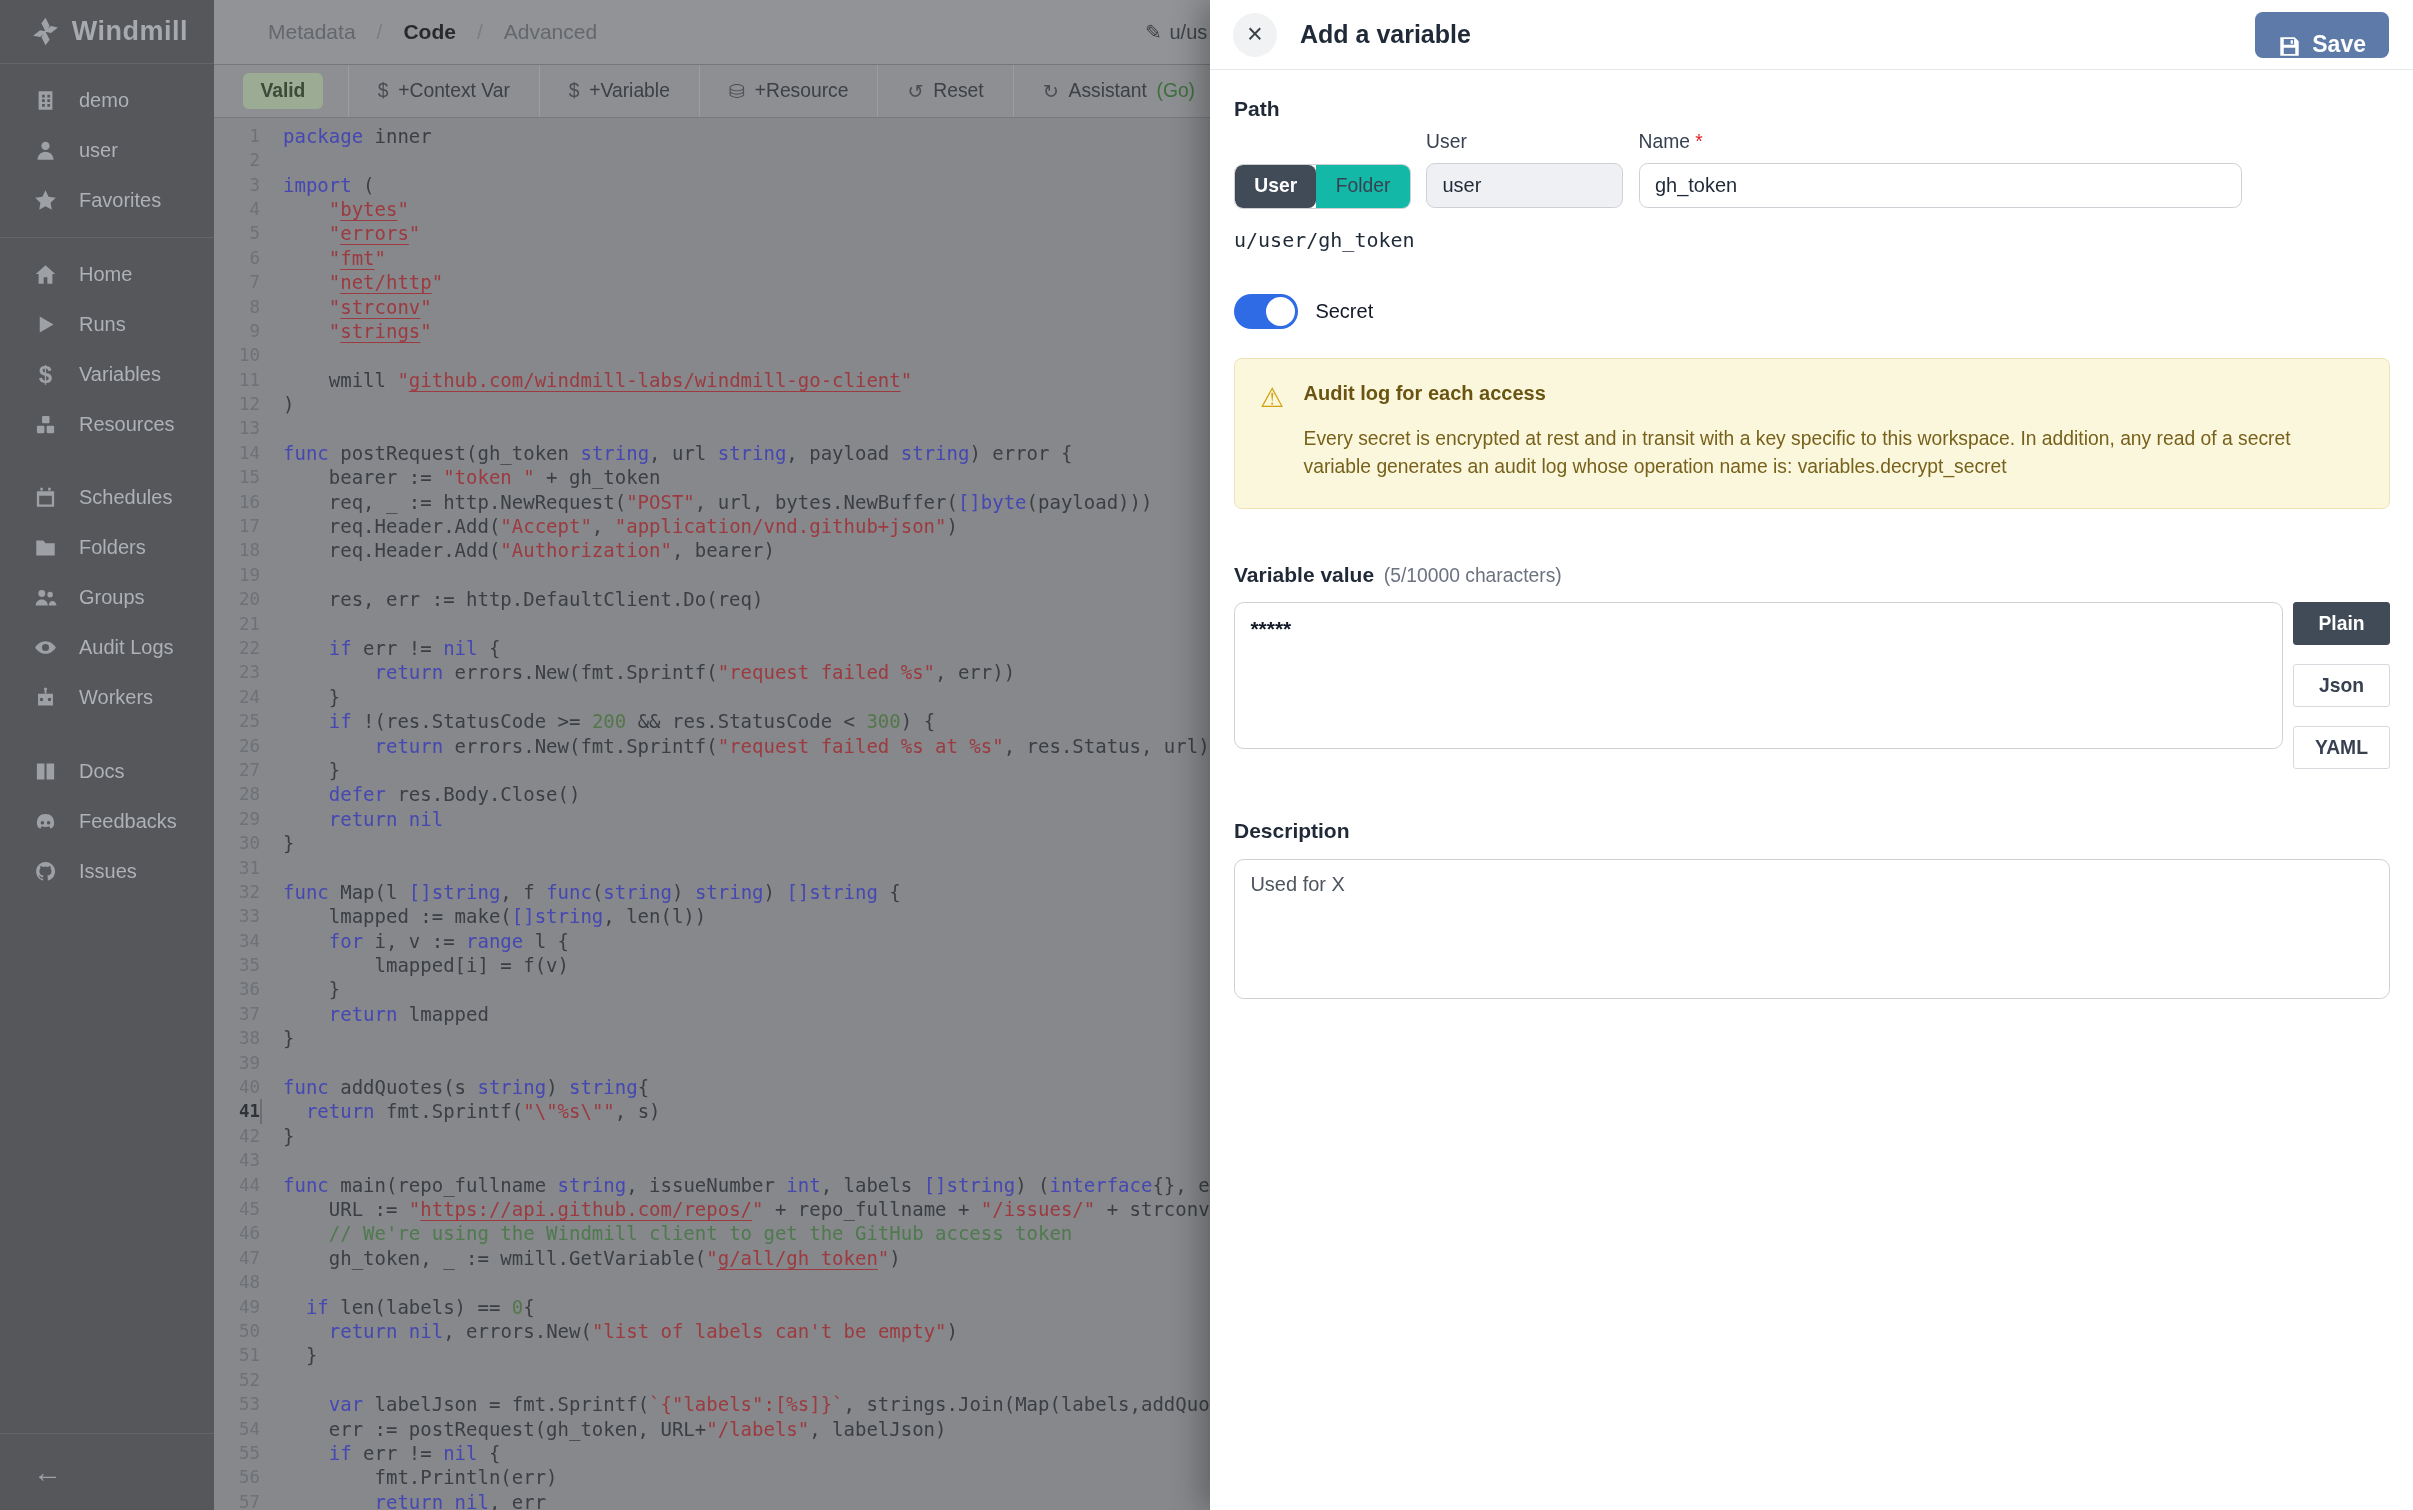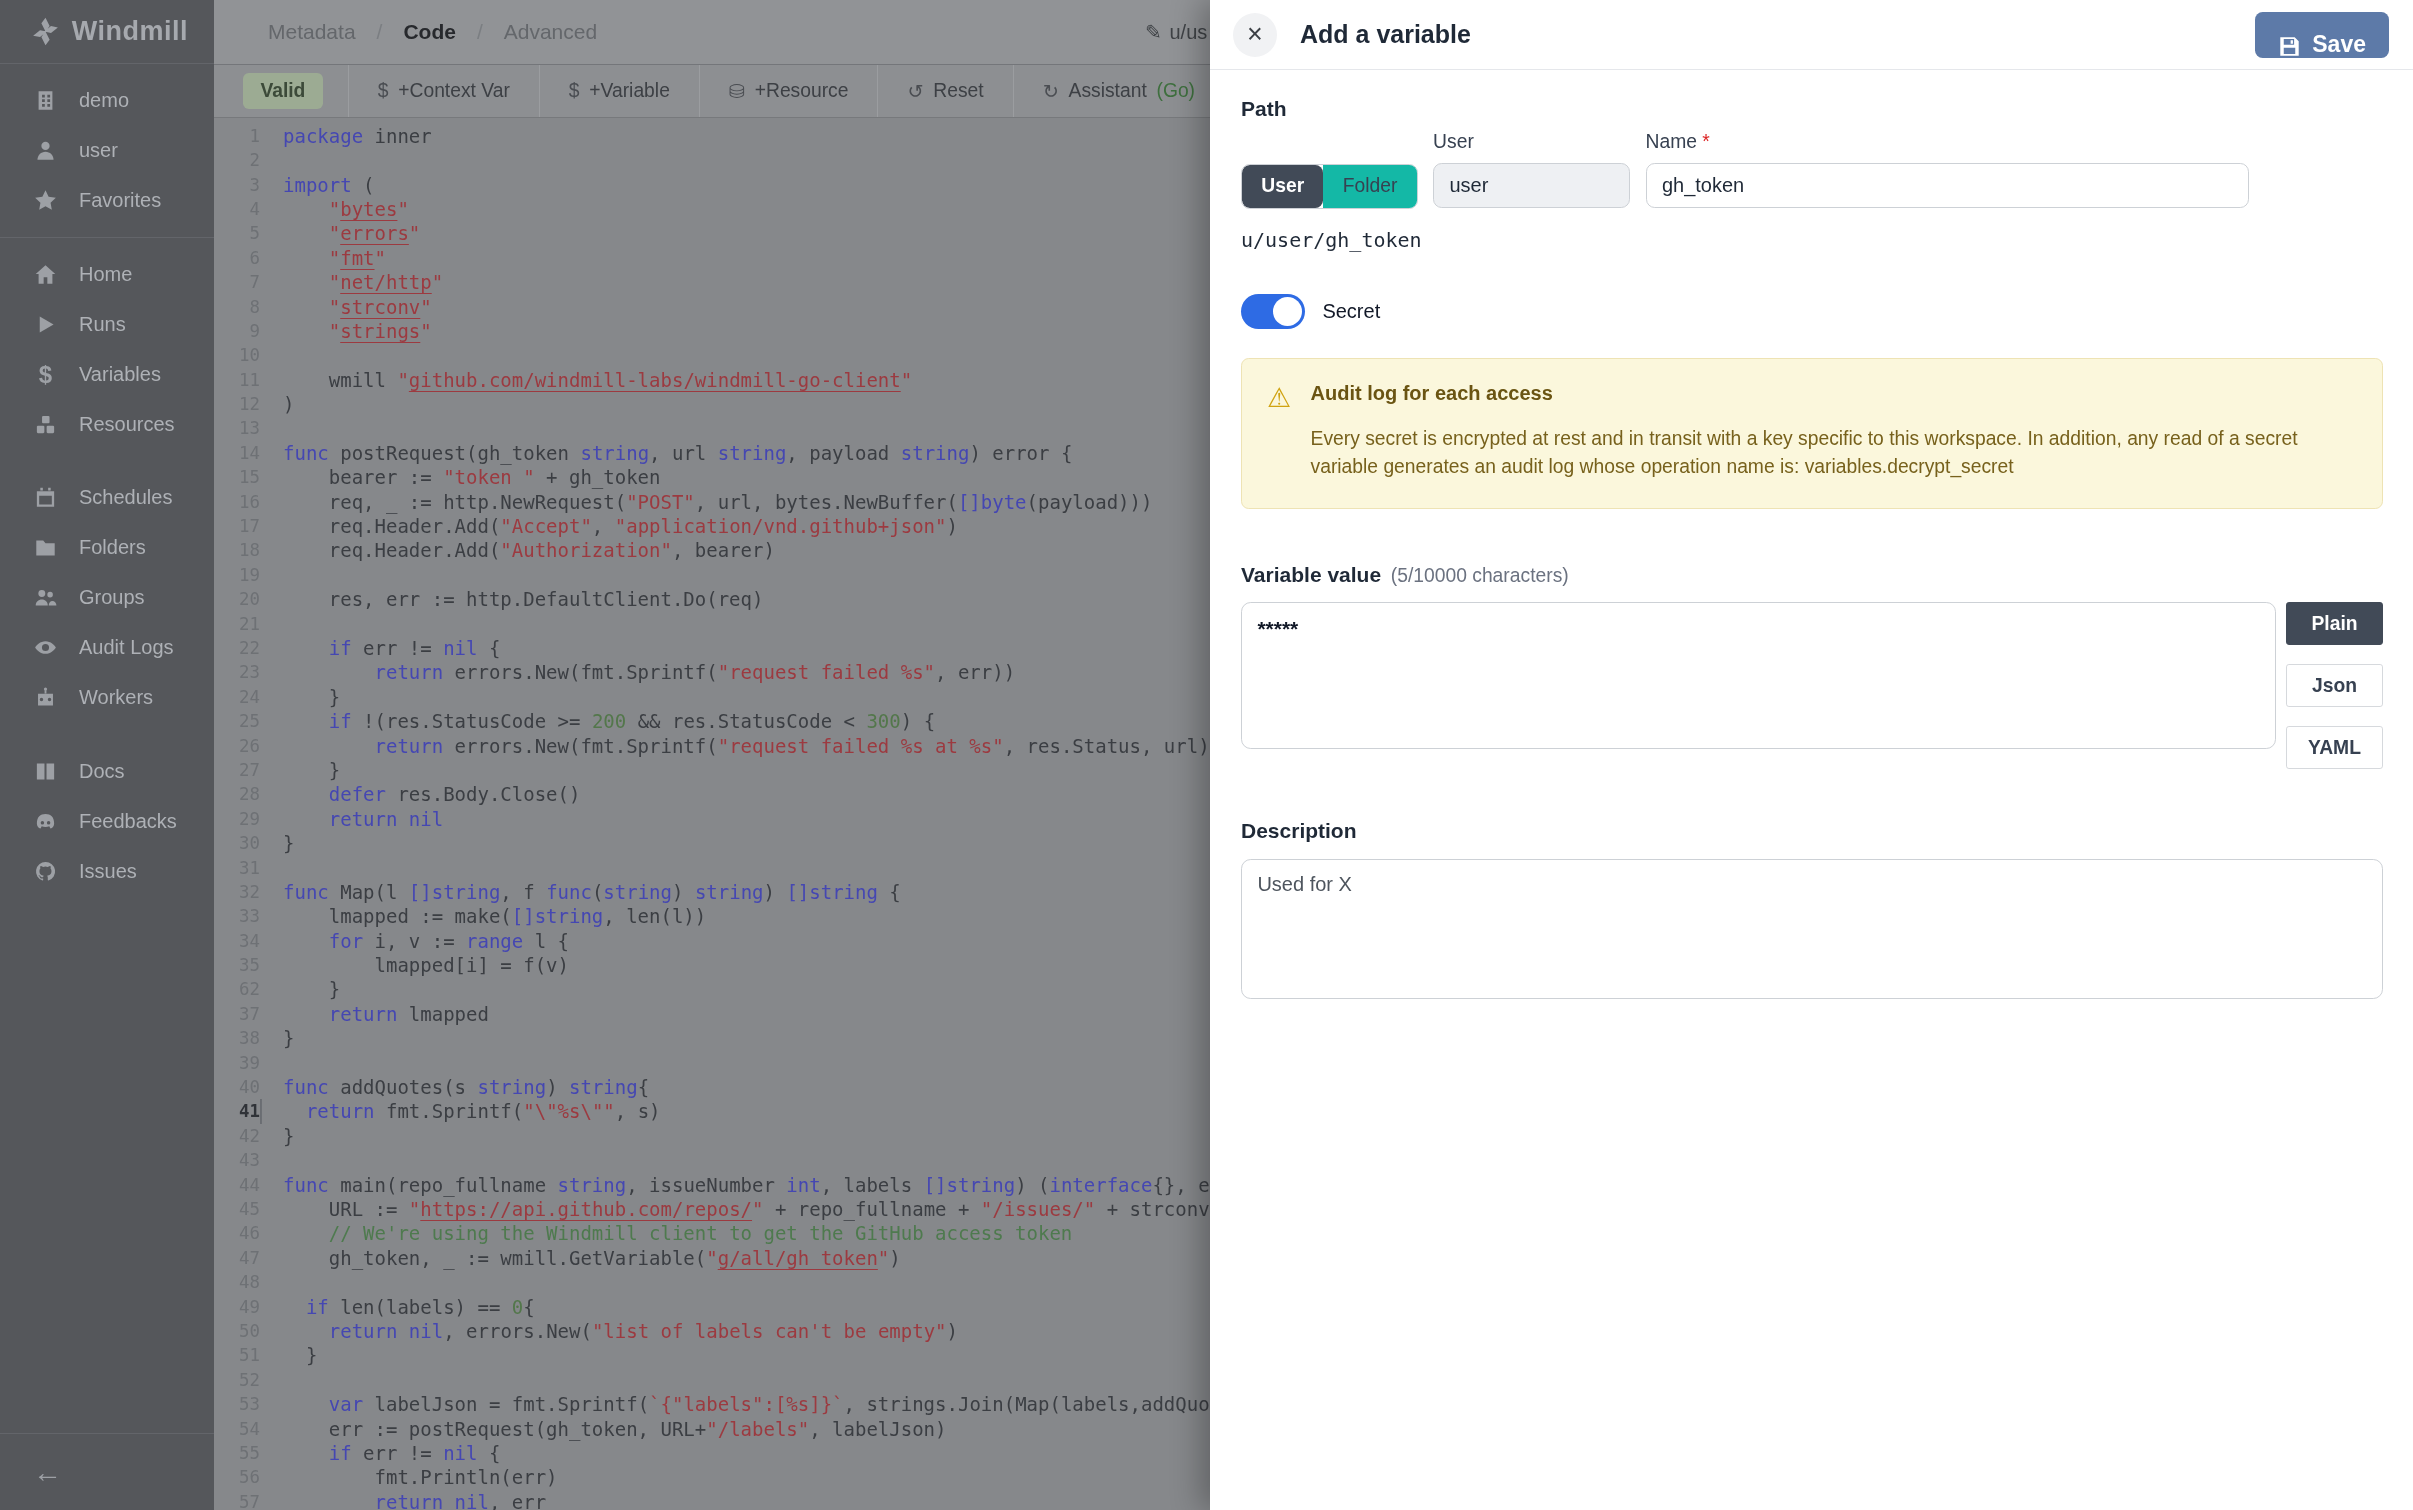--- a/index.html
+++ b/index.html
@@ -65,21 +65,21 @@
   #drawer-header { height:70px; flex:none; border-bottom:1px solid #e5e7eb; display:flex;
                    align-items:center; padding:0 25px 0 23px; }
   #close-btn { width:44px; height:44px; border-radius:50%; background:#f1f2f4; border:none;
                color:#3c4046; font-size:27px; line-height:1; cursor:pointer; }
   #drawer-title { margin-left:23px; font-size:25px; font-weight:bold; color:#1f2937; flex:1; }
   #save-btn { background:#5d7aa8; border:none; border-radius:7.7px; color:#fff; font-size:23px;
               font-weight:bold; height:46px; padding:0 23px; display:flex; align-items:flex-end;
               gap:11.6px; cursor:pointer; }
   #save-btn svg { width:23px; height:23px; fill:#fff; }
 
-  #drawer-body { padding:27px 31px; overflow:hidden; }
+  #drawer-body { padding:27px 24px; overflow:hidden; }
   .sec-head { font-size:21px; font-weight:bold; color:#1f2937; }
   #path-grid { display:flex; gap:15.4px; margin-top:9.7px; }
   .field-label { font-size:19.3px; color:#374151; margin-bottom:9.7px; height:23px; }
   .req { color:#dc2626; }
   #owner-toggle { display:flex; border:1px solid #cdd1d6; border-radius:8.7px; overflow:hidden;
                   height:45px; margin-top:33px; background:#fff; }
   .seg { font-size:19.3px; display:flex; align-items:center; padding:0 19.3px; cursor:pointer;
          color:#374151; background:#14b8a6; }
   .seg.selected { background:#414a57; color:#fff; font-weight:bold; border-radius:7.7px; }
   .tinput { height:45px; border:1px solid #cdd1d6; border-radius:8.7px; font-size:20px;
@@ -344,21 +344,21 @@
           <div class="cl"><span class="ln">26</span><span class="lc"><span class="tk-p">        </span><span class="tk-k">return</span><span class="tk-p"> errors.New(fmt.Sprintf(</span><span class="tk-s">"request failed %s at %s"</span><span class="tk-p">, res.Status, url))</span></span></div>
           <div class="cl"><span class="ln">27</span><span class="lc"><span class="tk-p">    }</span></span></div>
           <div class="cl"><span class="ln">28</span><span class="lc"><span class="tk-p">    </span><span class="tk-k">defer</span><span class="tk-p"> res.Body.Close()</span></span></div>
           <div class="cl"><span class="ln">29</span><span class="lc"><span class="tk-p">    </span><span class="tk-k">return</span><span class="tk-p"> </span><span class="tk-k">nil</span></span></div>
           <div class="cl"><span class="ln">30</span><span class="lc"><span class="tk-p">}</span></span></div>
           <div class="cl"><span class="ln">31</span><span class="lc"></span></div>
           <div class="cl"><span class="ln">32</span><span class="lc"><span class="tk-k">func</span><span class="tk-p"> Map(l </span><span class="tk-k">[]string</span><span class="tk-p">, f </span><span class="tk-k">func</span><span class="tk-p">(</span><span class="tk-k">string</span><span class="tk-p">) </span><span class="tk-k">string</span><span class="tk-p">) </span><span class="tk-k">[]string</span><span class="tk-p"> {</span></span></div>
           <div class="cl"><span class="ln">33</span><span class="lc"><span class="tk-p">    lmapped := make(</span><span class="tk-k">[]string</span><span class="tk-p">, len(l))</span></span></div>
           <div class="cl"><span class="ln">34</span><span class="lc"><span class="tk-p">    </span><span class="tk-k">for</span><span class="tk-p"> i, v := </span><span class="tk-k">range</span><span class="tk-p"> l {</span></span></div>
           <div class="cl"><span class="ln">35</span><span class="lc"><span class="tk-p">        lmapped[i] = f(v)</span></span></div>
-          <div class="cl"><span class="ln">62</span><span class="lc"><span class="tk-p">    }</span></span></div>
+          <div class="cl"><span class="ln">36</span><span class="lc"><span class="tk-p">    }</span></span></div>
           <div class="cl"><span class="ln">37</span><span class="lc"><span class="tk-p">    </span><span class="tk-k">return</span><span class="tk-p"> lmapped</span></span></div>
           <div class="cl"><span class="ln">38</span><span class="lc"><span class="tk-p">}</span></span></div>
           <div class="cl"><span class="ln">39</span><span class="lc"></span></div>
           <div class="cl"><span class="ln">40</span><span class="lc"><span class="tk-k">func</span><span class="tk-p"> addQuotes(s </span><span class="tk-k">string</span><span class="tk-p">) </span><span class="tk-k">string</span><span class="tk-p">{</span></span></div>
           <div class="cl active"><span class="ln">41</span><span class="lc"><span class="tk-p">  </span><span class="tk-k">return</span><span class="tk-p"> fmt.Sprintf(</span><span class="tk-s">"\"%s\""</span><span class="tk-p">, s)</span></span></div>
           <div class="cl"><span class="ln">42</span><span class="lc"><span class="tk-p">}</span></span></div>
           <div class="cl"><span class="ln">43</span><span class="lc"></span></div>
           <div class="cl"><span class="ln">44</span><span class="lc"><span class="tk-k">func</span><span class="tk-p"> main(repo_fullname </span><span class="tk-k">string</span><span class="tk-p">, issueNumber </span><span class="tk-k">int</span><span class="tk-p">, labels </span><span class="tk-k">[]string</span><span class="tk-p">) (</span><span class="tk-k">interface</span><span class="tk-p">{}, error) {</span></span></div>
           <div class="cl"><span class="ln">45</span><span class="lc"><span class="tk-p">    URL := </span><span class="tk-s">"</span><span class="tk-u">https://api.github.com/repos/</span><span class="tk-s">"</span><span class="tk-p"> + repo_fullname + </span><span class="tk-s">"/issues/"</span><span class="tk-p"> + strconv.Itoa(issueNumber)</span></span></div>
           <div class="cl"><span class="ln">46</span><span class="lc"><span class="tk-p">    </span><span class="tk-c">// We're using the Windmill client to get the GitHub access token</span></span></div>

